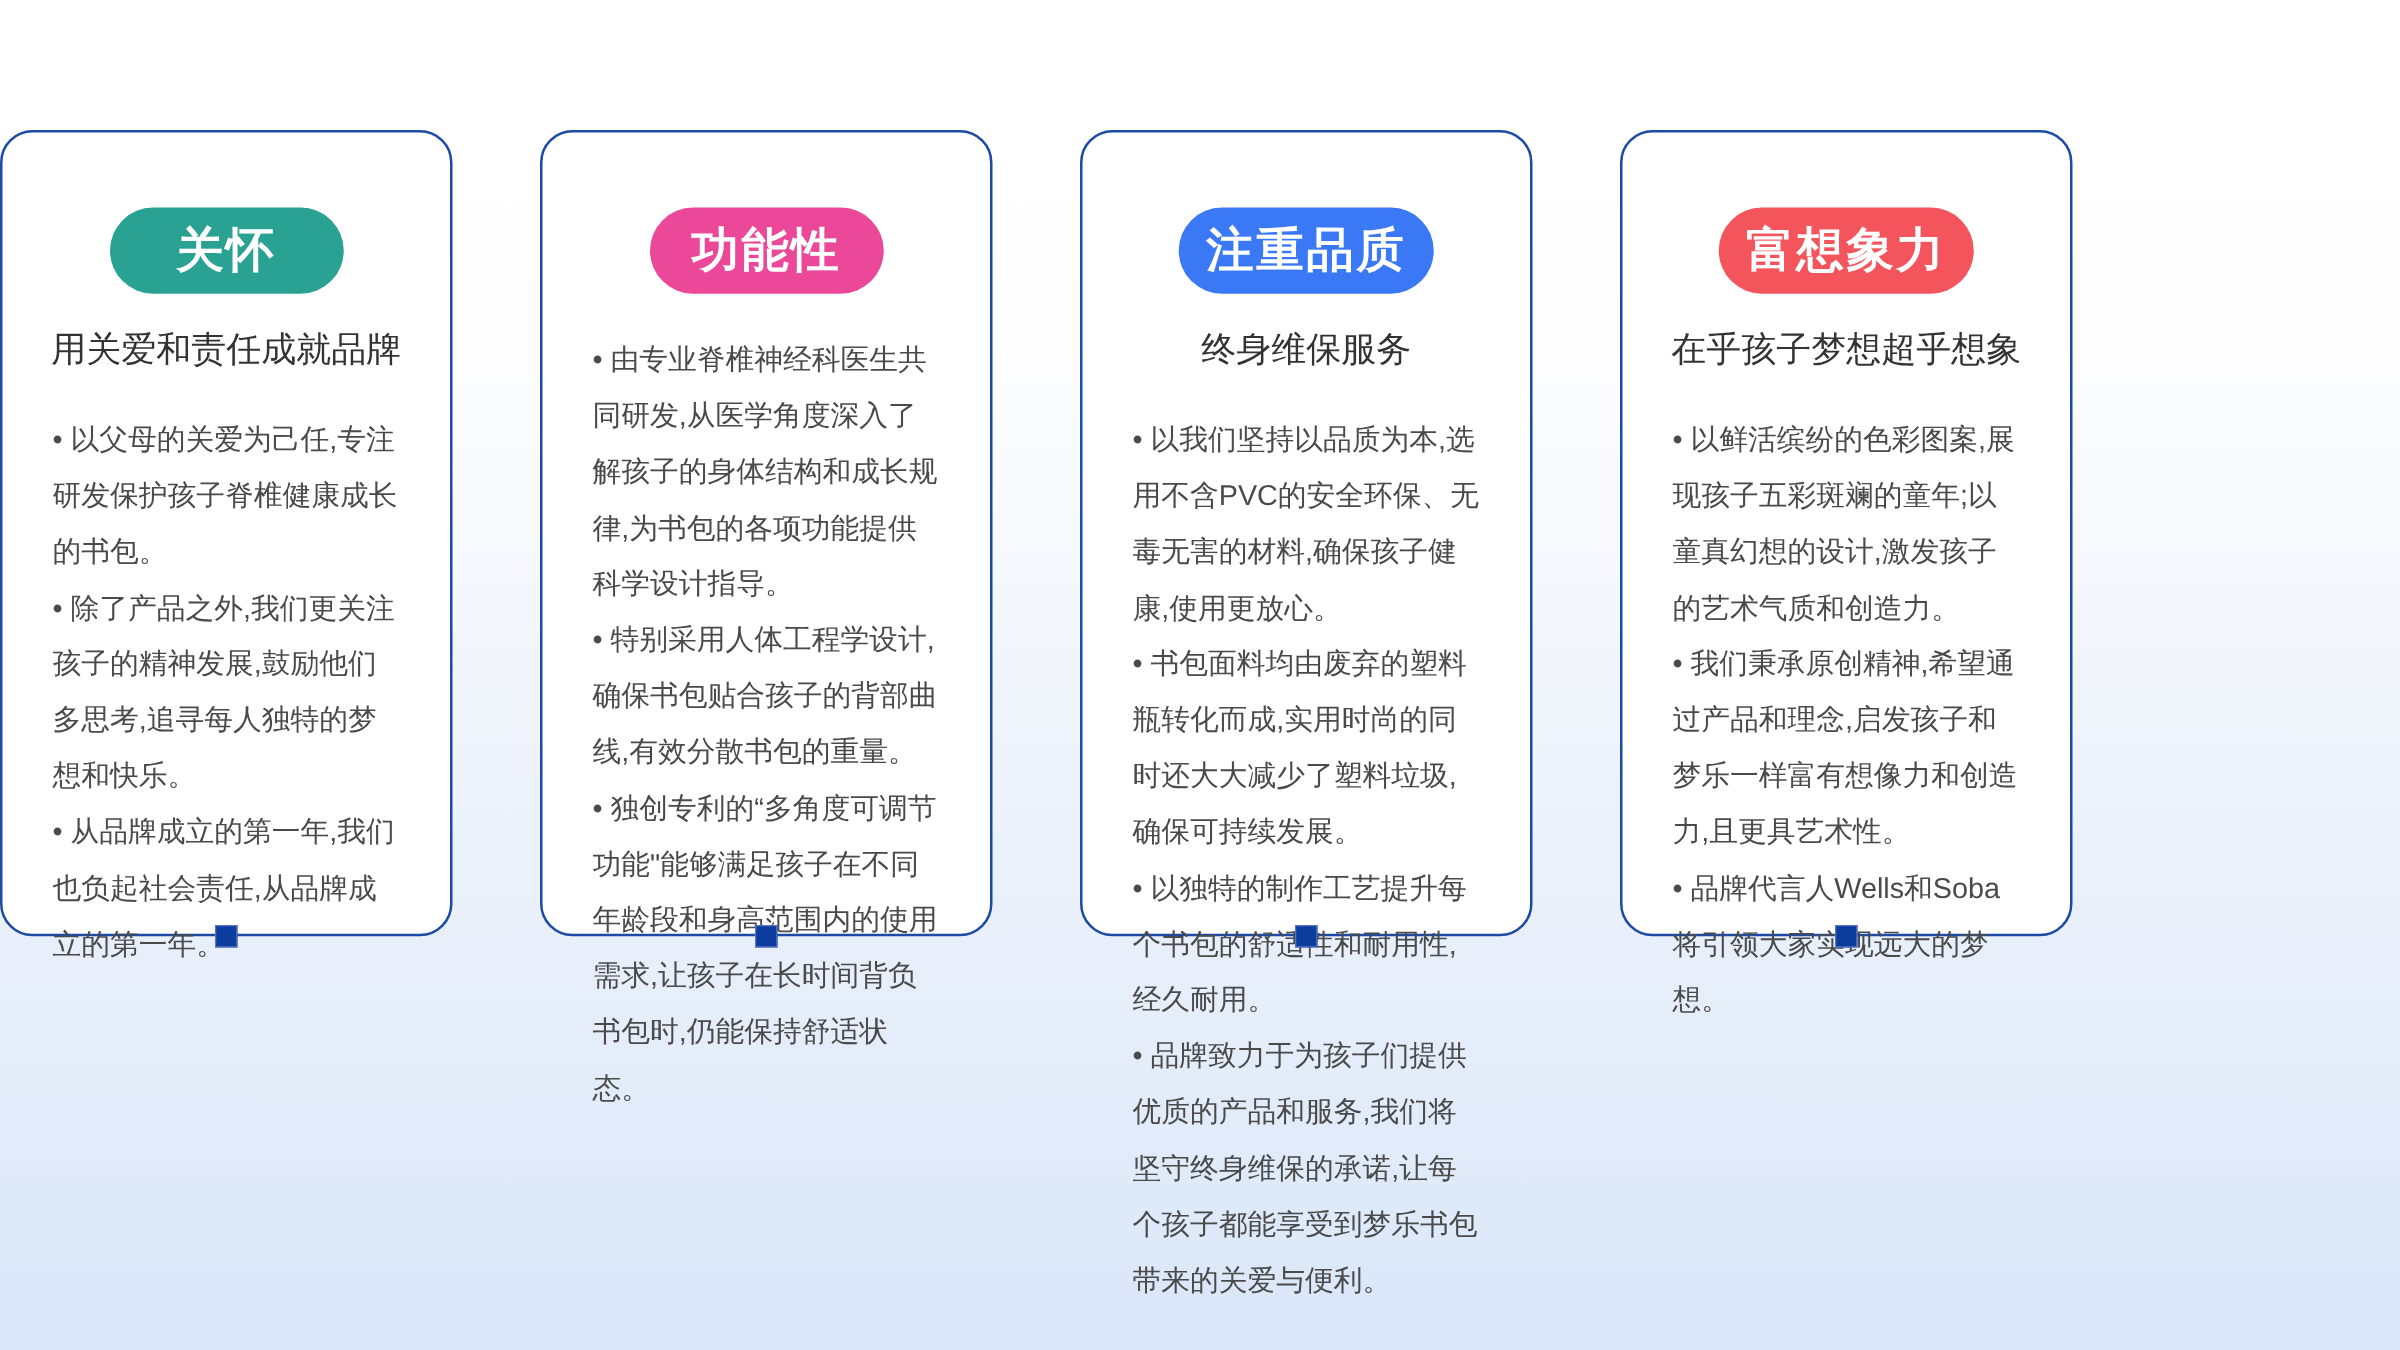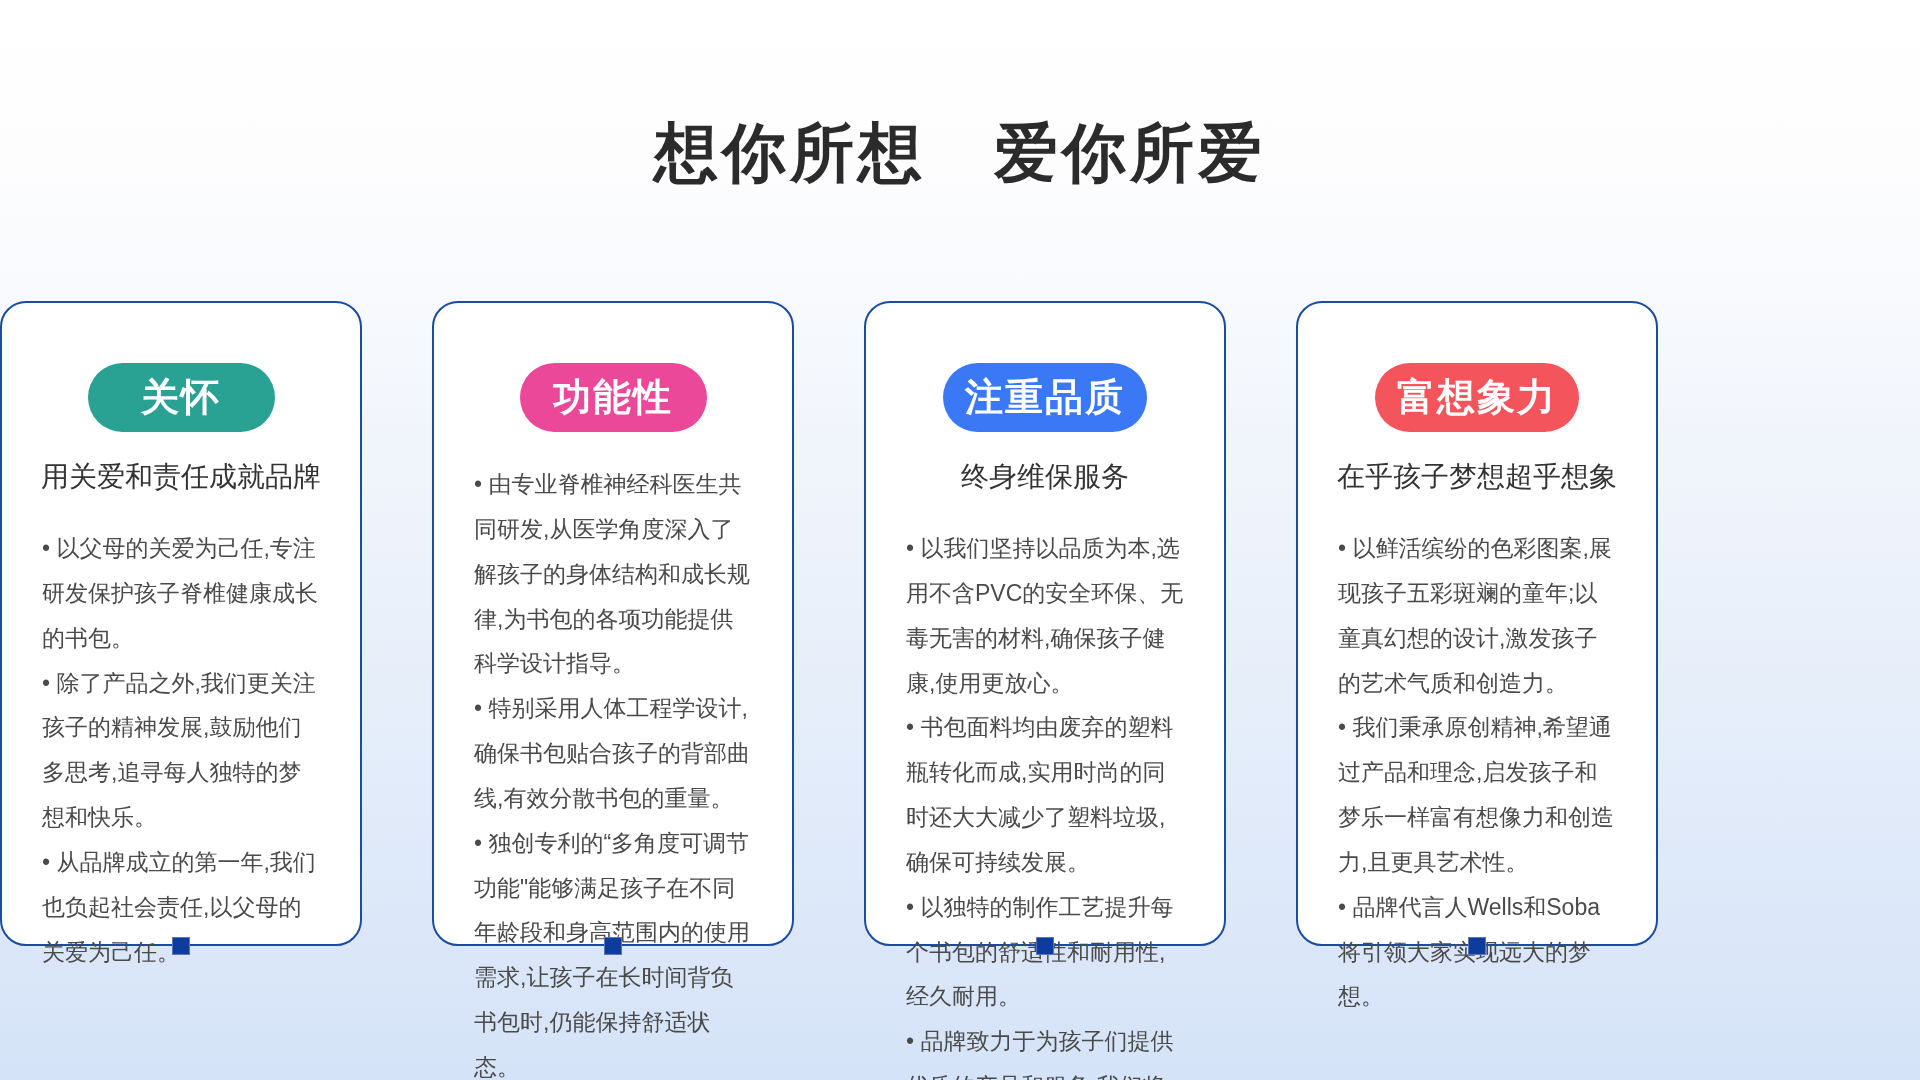--- a/index.html
+++ b/index.html
@@ -66,33 +66,32 @@
     width:18px;height:18px;box-sizing:border-box;
     background:var(--handle);
     border:1px solid #5a74c2;
   }
 </style>
 </head>
 <body>
 
 <main class="slide">
 
-  <h1 class="title">想你所想　爱你所爱</h1>
 
   <div class="cards">
 
     <section class="card">
       <div class="badge-row">
         <span class="badge" style="background: rgb(41, 162, 148);">关怀</span>
       </div>
       <h3 class="subtitle">用关爱和责任成就品牌</h3>
       <div class="bullets">
         <p class="bullet">以父母的关爱为己任,专注研发保护孩子脊椎健康成长的书包。</p>
         <p class="bullet">除了产品之外,我们更关注孩子的精神发展,鼓励他们多思考,追寻每人独特的梦想和快乐。</p>
-        <p class="bullet">从品牌成立的第一年,我们也负起社会责任,以父母的关爱为己任。</p>
+        <p class="bullet">从品牌成立的第一年,我们也负起社会责任,从品牌成立的第一年。</p>
       </div>
       <span class="handle"></span>
     </section>
 
     <section class="card">
       <div class="badge-row">
         <span class="badge" style="background: #ec4899;">功能性</span>
       </div>
       <div class="bullets">
         <p class="bullet">由专业脊椎神经科医生共同研发,从医学角度深入了解孩子的身体结构和成长规律,为书包的各项功能提供科学设计指导。</p>

